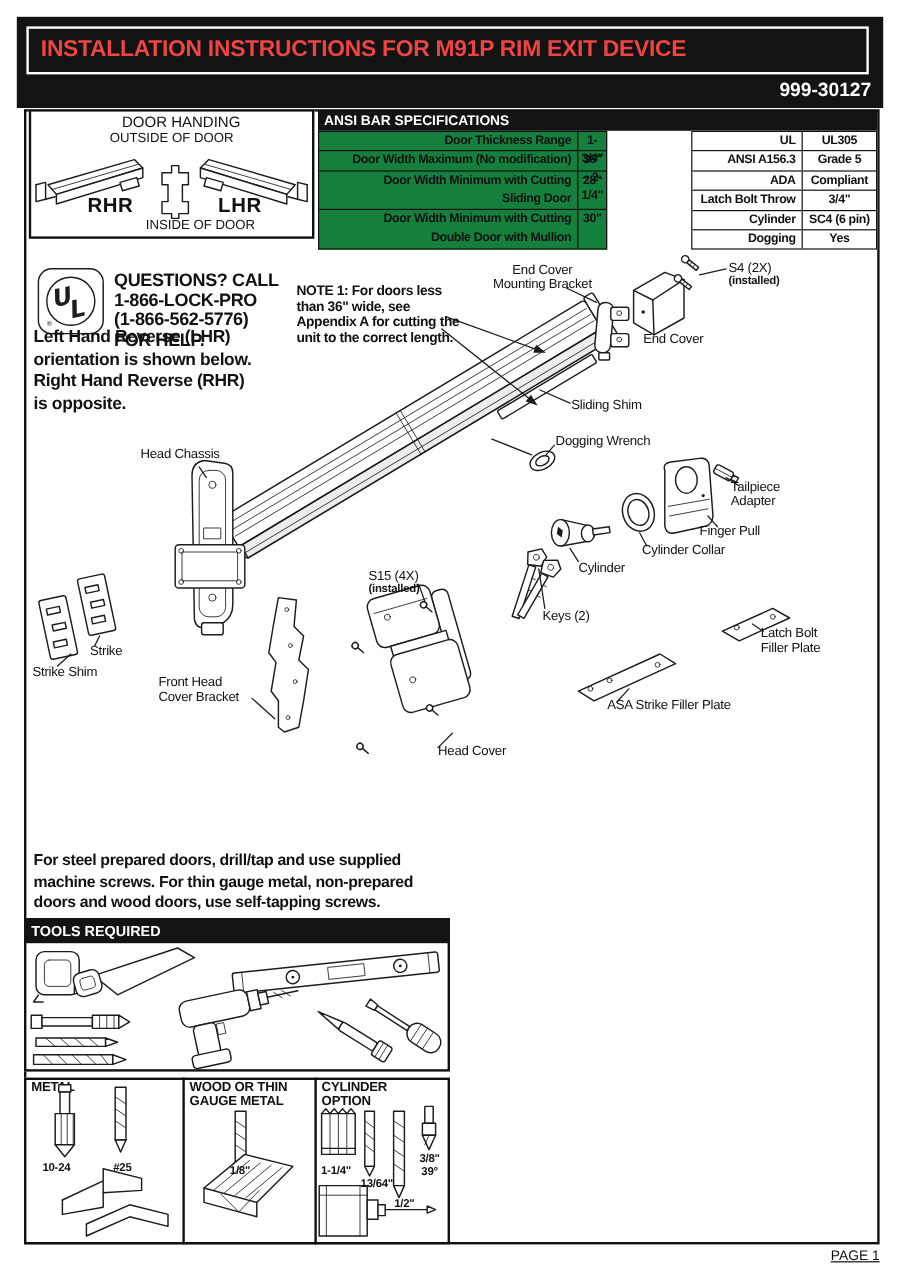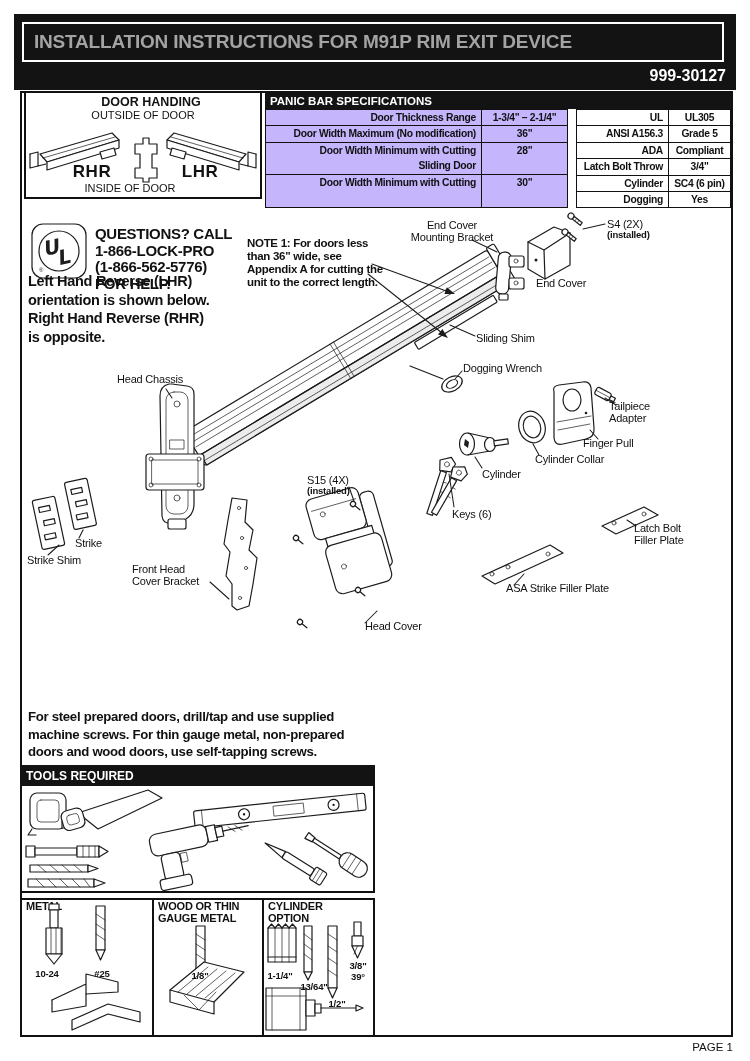--- a/index.html
+++ b/index.html
@@ -3,36 +3,36 @@
 <meta charset="utf-8">
 <style>
   html,body{margin:0;padding:0;background:#9a9a9a;}
   .page{position:relative;width:750px;height:1061px;background:#fff;margin:0 auto;
         font-family:"Liberation Sans","DejaVu Sans",sans-serif;color:#111;overflow:hidden;}
   .abs{position:absolute;}
   .pre{white-space:pre-line;}
   
   .hdr{left:14px;top:14px;width:722px;height:76px;background:#131313;}
   .title-box{left:8px;top:8px;width:702px;height:40px;border:2px solid #fff;box-sizing:border-box;
-             display:flex;align-items:center;padding-left:10px;color:#a3a3a3;font-weight:700;font-size:19px;letter-spacing:-0.2px;}
+             display:flex;align-items:center;padding-left:10px;color:#ef4444;font-weight:700;font-size:19px;letter-spacing:-0.2px;}
   .docnum{right:10px;bottom:5px;color:#fff;font-weight:700;font-size:16px;}
   
   .outer{left:20px;top:91px;width:713px;height:946px;border:2px solid #111;box-sizing:border-box;}
   
   .dh-box{left:24px;top:91px;width:238px;height:108px;border:2px solid #111;box-sizing:border-box;background:#fff;}
-  .dh-title{left:24px;top:95px;width:254px;text-align:center;font-weight:700;font-size:12.5px;}
+  .dh-title{left:24px;top:95px;width:254px;text-align:center;font-weight:400;font-size:12.5px;}
   .dh-out{left:24px;top:109px;width:238px;text-align:center;font-size:11px;}
-  .dh-in{left:24px;top:182px;width:212px;text-align:center;font-size:11px;}
+  .dh-in{left:24px;top:182px;width:212px;text-align:center;font-size:11px;padding-left:37px;}
   .dh-hand{font-weight:700;font-size:17px;letter-spacing:0.5px;}
   
   .spec{left:265px;top:92px;width:466px;}
   .spec-hdr{height:17px;background:#131313;color:#fff;font-weight:700;font-size:11.5px;
             display:flex;align-items:center;padding-left:5px;box-sizing:border-box;}
   .spec-body{position:relative;height:99px;}
-  .spec-left{position:absolute;left:0;top:0;width:303px;border:1.6px solid #111;box-sizing:border-box;background:#c4b5fd;}
+  .spec-left{position:absolute;left:0;top:0;width:241px;border:1.6px solid #111;box-sizing:border-box;background:#15803d;}
   .spec-right{position:absolute;left:311px;top:0;width:155px;border:1.6px solid #111;box-sizing:border-box;background:#fff;}
   .srow{display:flex;border-bottom:1.3px solid #111;}
   .spec-left .srow:last-child,.spec-right .srow:last-child{border-bottom:none;}
   .h1{height:15.4px;} .h2{height:31.4px;}
   .cl{width:210px;text-align:right;padding-right:5px;font-weight:700;font-size:10.3px;letter-spacing:-0.3px;line-height:15.4px;}
   .cv{flex:1;border-left:1.3px solid #111;text-align:center;font-weight:700;font-size:10.3px;letter-spacing:-0.3px;line-height:15.4px;}
   .spec-right .cl{width:86px;}
   
   .help-text{left:95px;top:226px;width:165px;font-weight:700;font-size:15px;line-height:16.5px;letter-spacing:-0.3px;}
   .orient{left:28px;top:272px;width:235px;font-weight:700;font-size:14.5px;line-height:18.5px;letter-spacing:-0.3px;}
@@ -44,21 +44,21 @@
   .steel{left:28px;top:708px;width:345px;font-weight:700;font-size:13.2px;line-height:17.5px;letter-spacing:-0.3px;}
   
   .tools-box{left:20px;top:765px;width:355px;height:128px;border:2px solid #111;box-sizing:border-box;background:#fff;}
   .tools-hdr{left:20px;top:765px;width:355px;height:21px;background:#131313;color:#fff;font-weight:700;font-size:12px;
              display:flex;align-items:center;padding-left:6px;box-sizing:border-box;}
   
   .panels{left:20px;top:898px;width:355px;height:139px;border:2px solid #111;box-sizing:border-box;background:#fff;}
   .pdiv{position:absolute;top:898px;width:2px;height:139px;background:#111;}
   .ptitle{font-weight:700;font-size:11px;line-height:11.5px;letter-spacing:-0.2px;white-space:pre-line;}
   .pitem{font-weight:700;font-size:9.5px;letter-spacing:-0.2px;text-align:center;}
-  .pagenum{left:640px;top:1041px;width:93px;text-align:right;font-size:11.5px;}
+  .pagenum{left:640px;top:1041px;width:93px;text-align:right;font-size:11.5px;text-decoration:underline;}
   
   svg{position:absolute;overflow:visible;}
   svg *{vector-effect:non-scaling-stroke;}
   .s path,.s rect,.s line,.s circle,.s ellipse,.s polygon,.s polyline{stroke:#1c1c1c;fill:none;stroke-width:1.2px;stroke-linejoin:round;stroke-linecap:round;}
   .s .f{fill:#fff;}
   .s .g{fill:#ececec;}
   .s .thin{stroke-width:0.7px;}
   .s .ld{stroke-width:1.05px;}
   .s .dk{fill:#1c1c1c;stroke:none;}
 </style>
@@ -90,41 +90,42 @@
     </defs>
     <use href="#hbar"></use>
     <use href="#hbar" transform="translate(234,0) scale(-1,1)"></use>
     <path class="f" d="M109,20 L117,20 L117,14 L123,14 L123,20 L131,20 L131,30 L126,30 L126,44 L131,44 L131,54 L123,54 L123,58 L117,58 L117,54 L109,54 L109,44 L114,44 L114,30 L109,30 Z"></path>
   </svg>
   <div class="abs dh-hand" style="left:70px;top:162px;width:44px;text-align:center">RHR</div>
   <div class="abs dh-hand" style="left:178px;top:162px;width:44px;text-align:center">LHR</div>
   <div class="abs dh-in">INSIDE OF DOOR</div>
 
   <div class="abs spec">
-    <div class="spec-hdr">PANIC BAR SPECIFICATIONS</div>
+    <div class="spec-hdr">ANSI BAR SPECIFICATIONS</div>
     <div class="spec-body">
       <div class="spec-left">
         <div class="srow h1">
           <div class="cl">Door Thickness Range</div>
           <div class="cv">1-3/4" – 2-1/4"</div>
         </div>
         <div class="srow h1">
           <div class="cl">Door Width Maximum (No modification)</div>
           <div class="cv">36"</div>
         </div>
         <div class="srow h2">
           <div class="cl">
               <div>Door Width Minimum with Cutting</div>
               <div>Sliding Door</div>
             </div>
           <div class="cv">28"</div>
         </div>
         <div class="srow h2">
           <div class="cl">
               <div>Door Width Minimum with Cutting</div>
+              <div>Double Door with Mullion</div>
             </div>
           <div class="cv">30"</div>
         </div>
       </div>
       <div class="spec-right">
         <div class="srow h1">
             <div class="cl">UL</div>
             <div class="cv">UL305</div>
           </div>
         <div class="srow h1">
@@ -382,21 +383,21 @@
   <div class="abs lbl" style="left:476px;top:333px">Sliding Shim</div>
   <div class="abs lbl" style="left:463px;top:363px">Dogging Wrench</div>
   <div class="abs lbl" style="left:117px;top:374px">Head Chassis</div>
   <div class="abs lbl" style="left:609px;top:401px">Tailpiece
 Adapter</div>
   <div class="abs lbl" style="left:583px;top:438px">Finger Pull</div>
   <div class="abs lbl" style="left:535px;top:454px">Cylinder Collar</div>
   <div class="abs lbl" style="left:482px;top:469px">Cylinder</div>
   <div class="abs lbl" style="left:307px;top:475px">S15 (4X)</div>
   <div class="abs sub" style="left:307px;top:486px">(installed)</div>
-  <div class="abs lbl" style="left:452px;top:509px">Keys (6)</div>
+  <div class="abs lbl" style="left:452px;top:509px">Keys (2)</div>
   <div class="abs lbl" style="left:75px;top:538px">Strike</div>
   <div class="abs lbl" style="left:27px;top:555px">Strike Shim</div>
   <div class="abs lbl" style="left:634px;top:523px">Latch Bolt
 Filler Plate</div>
   <div class="abs lbl" style="left:132px;top:564px">Front Head
 Cover Bracket</div>
   <div class="abs lbl" style="left:506px;top:583px">ASA Strike Filler Plate</div>
   <div class="abs lbl" style="left:365px;top:621px">Head Cover</div>
 
   <div class="abs steel pre">For steel prepared doors, drill/tap and use supplied

